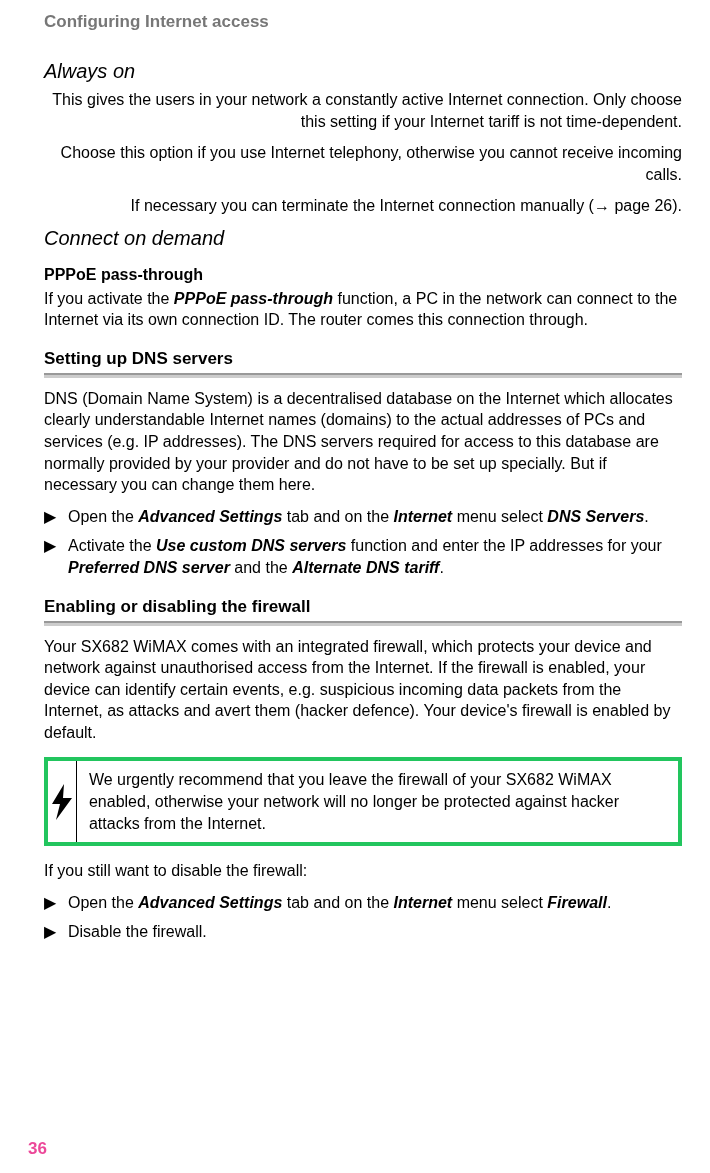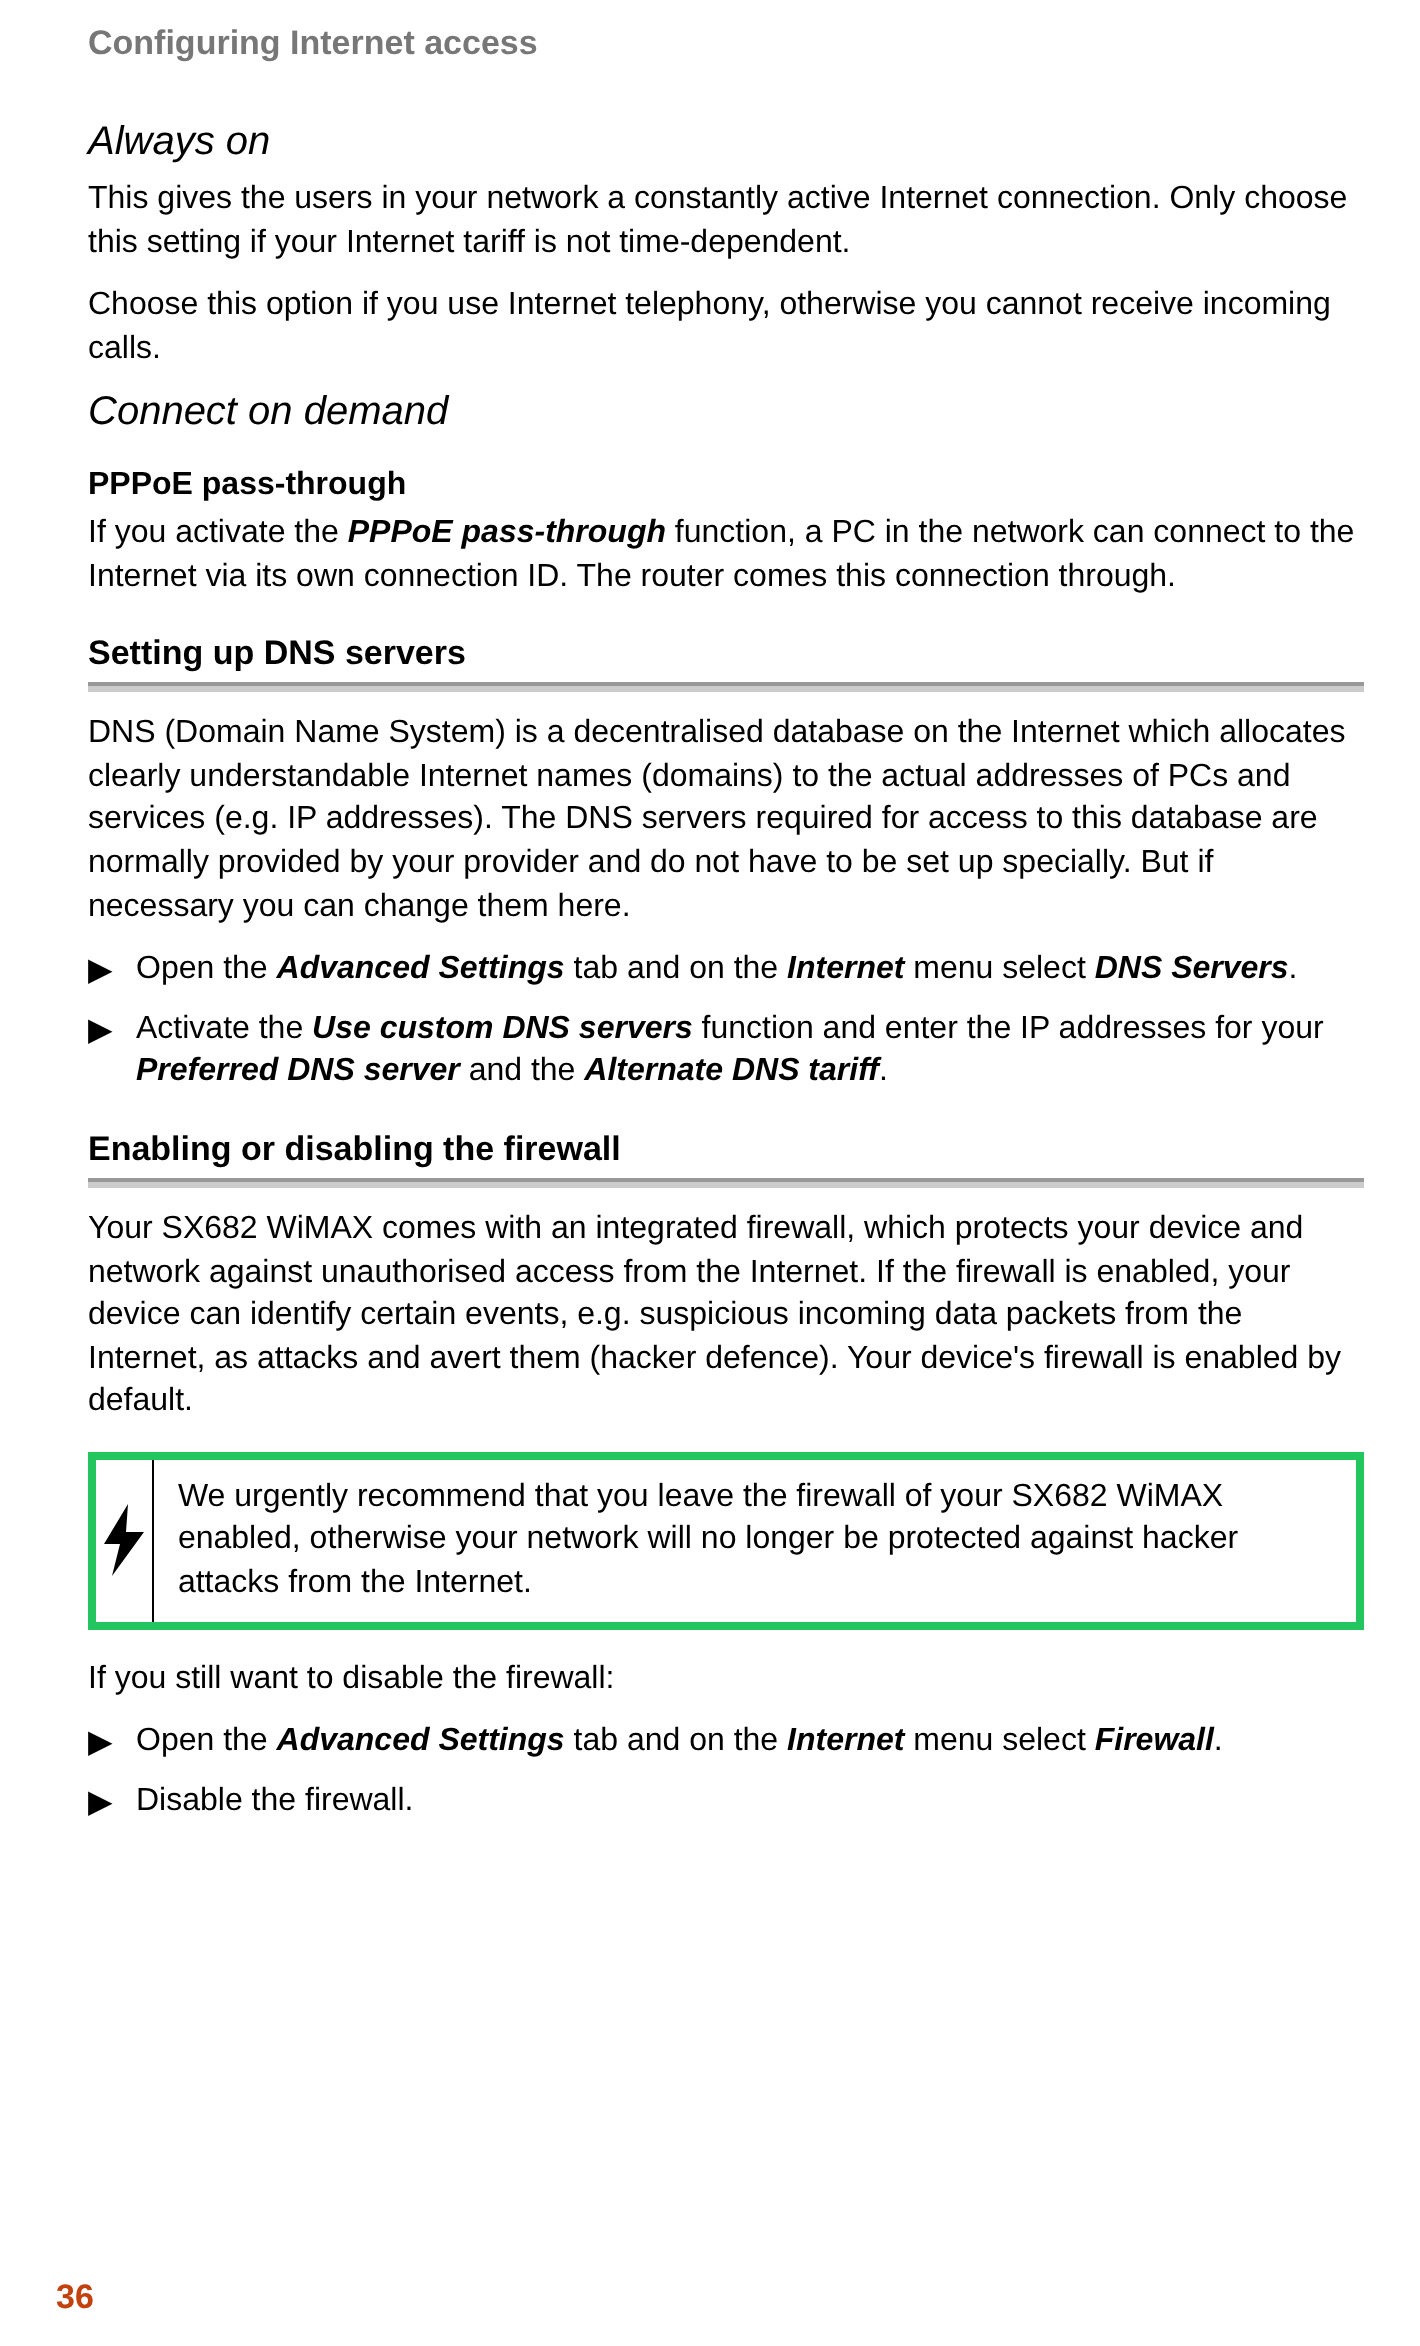--- a/index.html
+++ b/index.html
@@ -24,20 +24,21 @@
   }
   .sub-italic {
     font-style: italic;
     font-weight: normal;
     font-size: 20px;
     margin: 4px 0 6px 0;
   }
   .indented {
     margin-left: 48px;
     margin-right: 12px;
+    text-align: right;
   }
   .body-text {
     font-size: 16px;
     line-height: 1.35;
     margin: 6px 0 10px 0;
   }
   .bold {
     font-weight: bold;
   }
   .italic-bold-inline {
@@ -89,33 +90,36 @@
     font-size: 16px;
     line-height: 1.35;
     flex: 1 1 auto;
   }
   .page-num {
     position: absolute;
     bottom: 14px;
     left: 28px;
     font-weight: bold;
     font-size: 17px;
-    color:#c2410c;
+    color:#ec4899;
   }
 </style>
 </head>
 <body>
 
 <div class="page">
 
   <div class="header">Configuring Internet access</div>
 
   <div class="sub-italic">Always on</div>
   <div class="body-text indented">This gives the users in your network a constantly active Internet connection. Only choose this setting if your Internet tariff is not time-dependent.</div>
   <div class="body-text indented">Choose this option if you use Internet telephony, otherwise you cannot receive incoming calls.</div>
+  <div class="body-text indented">
+    <span>If necessary you can terminate the Internet connection manually (</span><span>→</span><span> page 26).</span>
+  </div>
 
   <div class="sub-italic">Connect on demand</div>
 
   <div class="body-text bold" style="margin-top:14px;margin-bottom:2px;">PPPoE pass-through</div>
   <div class="body-text" style="margin-top:2px;">
     <span>If you activate the </span><span class="italic-bold-inline">PPPoE pass-through</span><span> function, a PC in the network can connect to the Internet via its own connection ID. The router comes this connection through.</span>
   </div>
 
   <div class="section-head">Setting up DNS servers</div>
   <hr class="section-rule">

